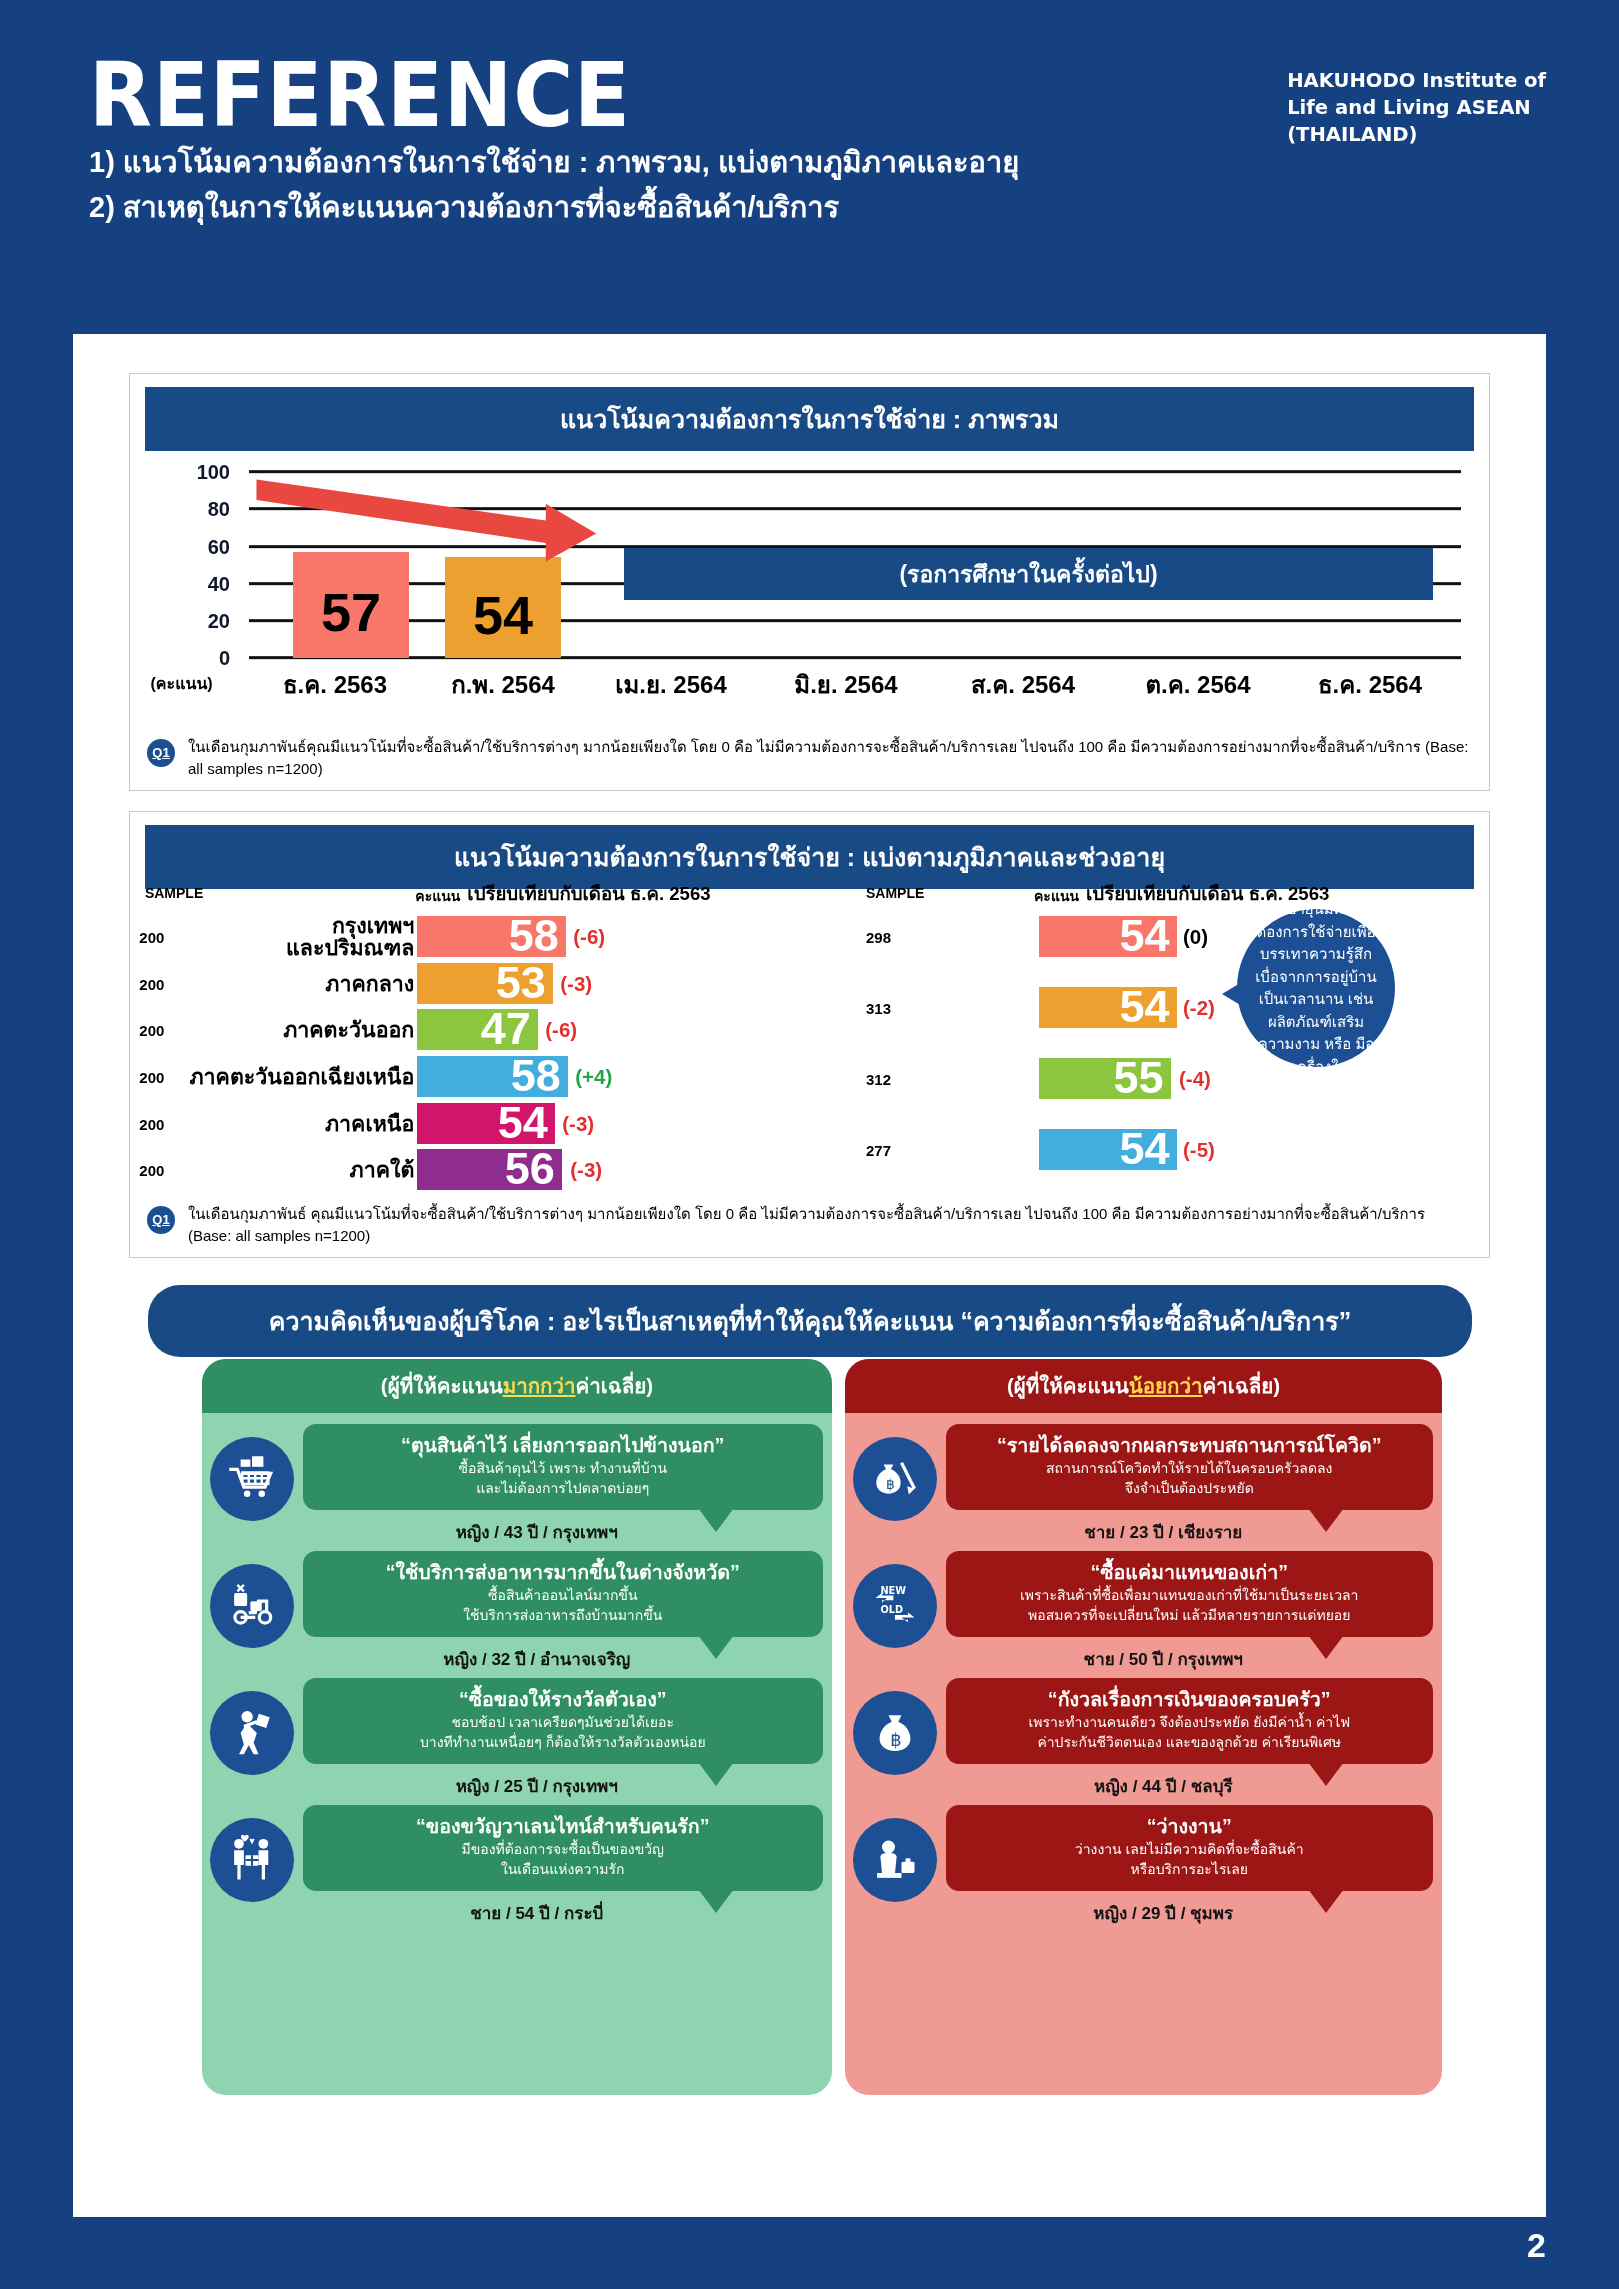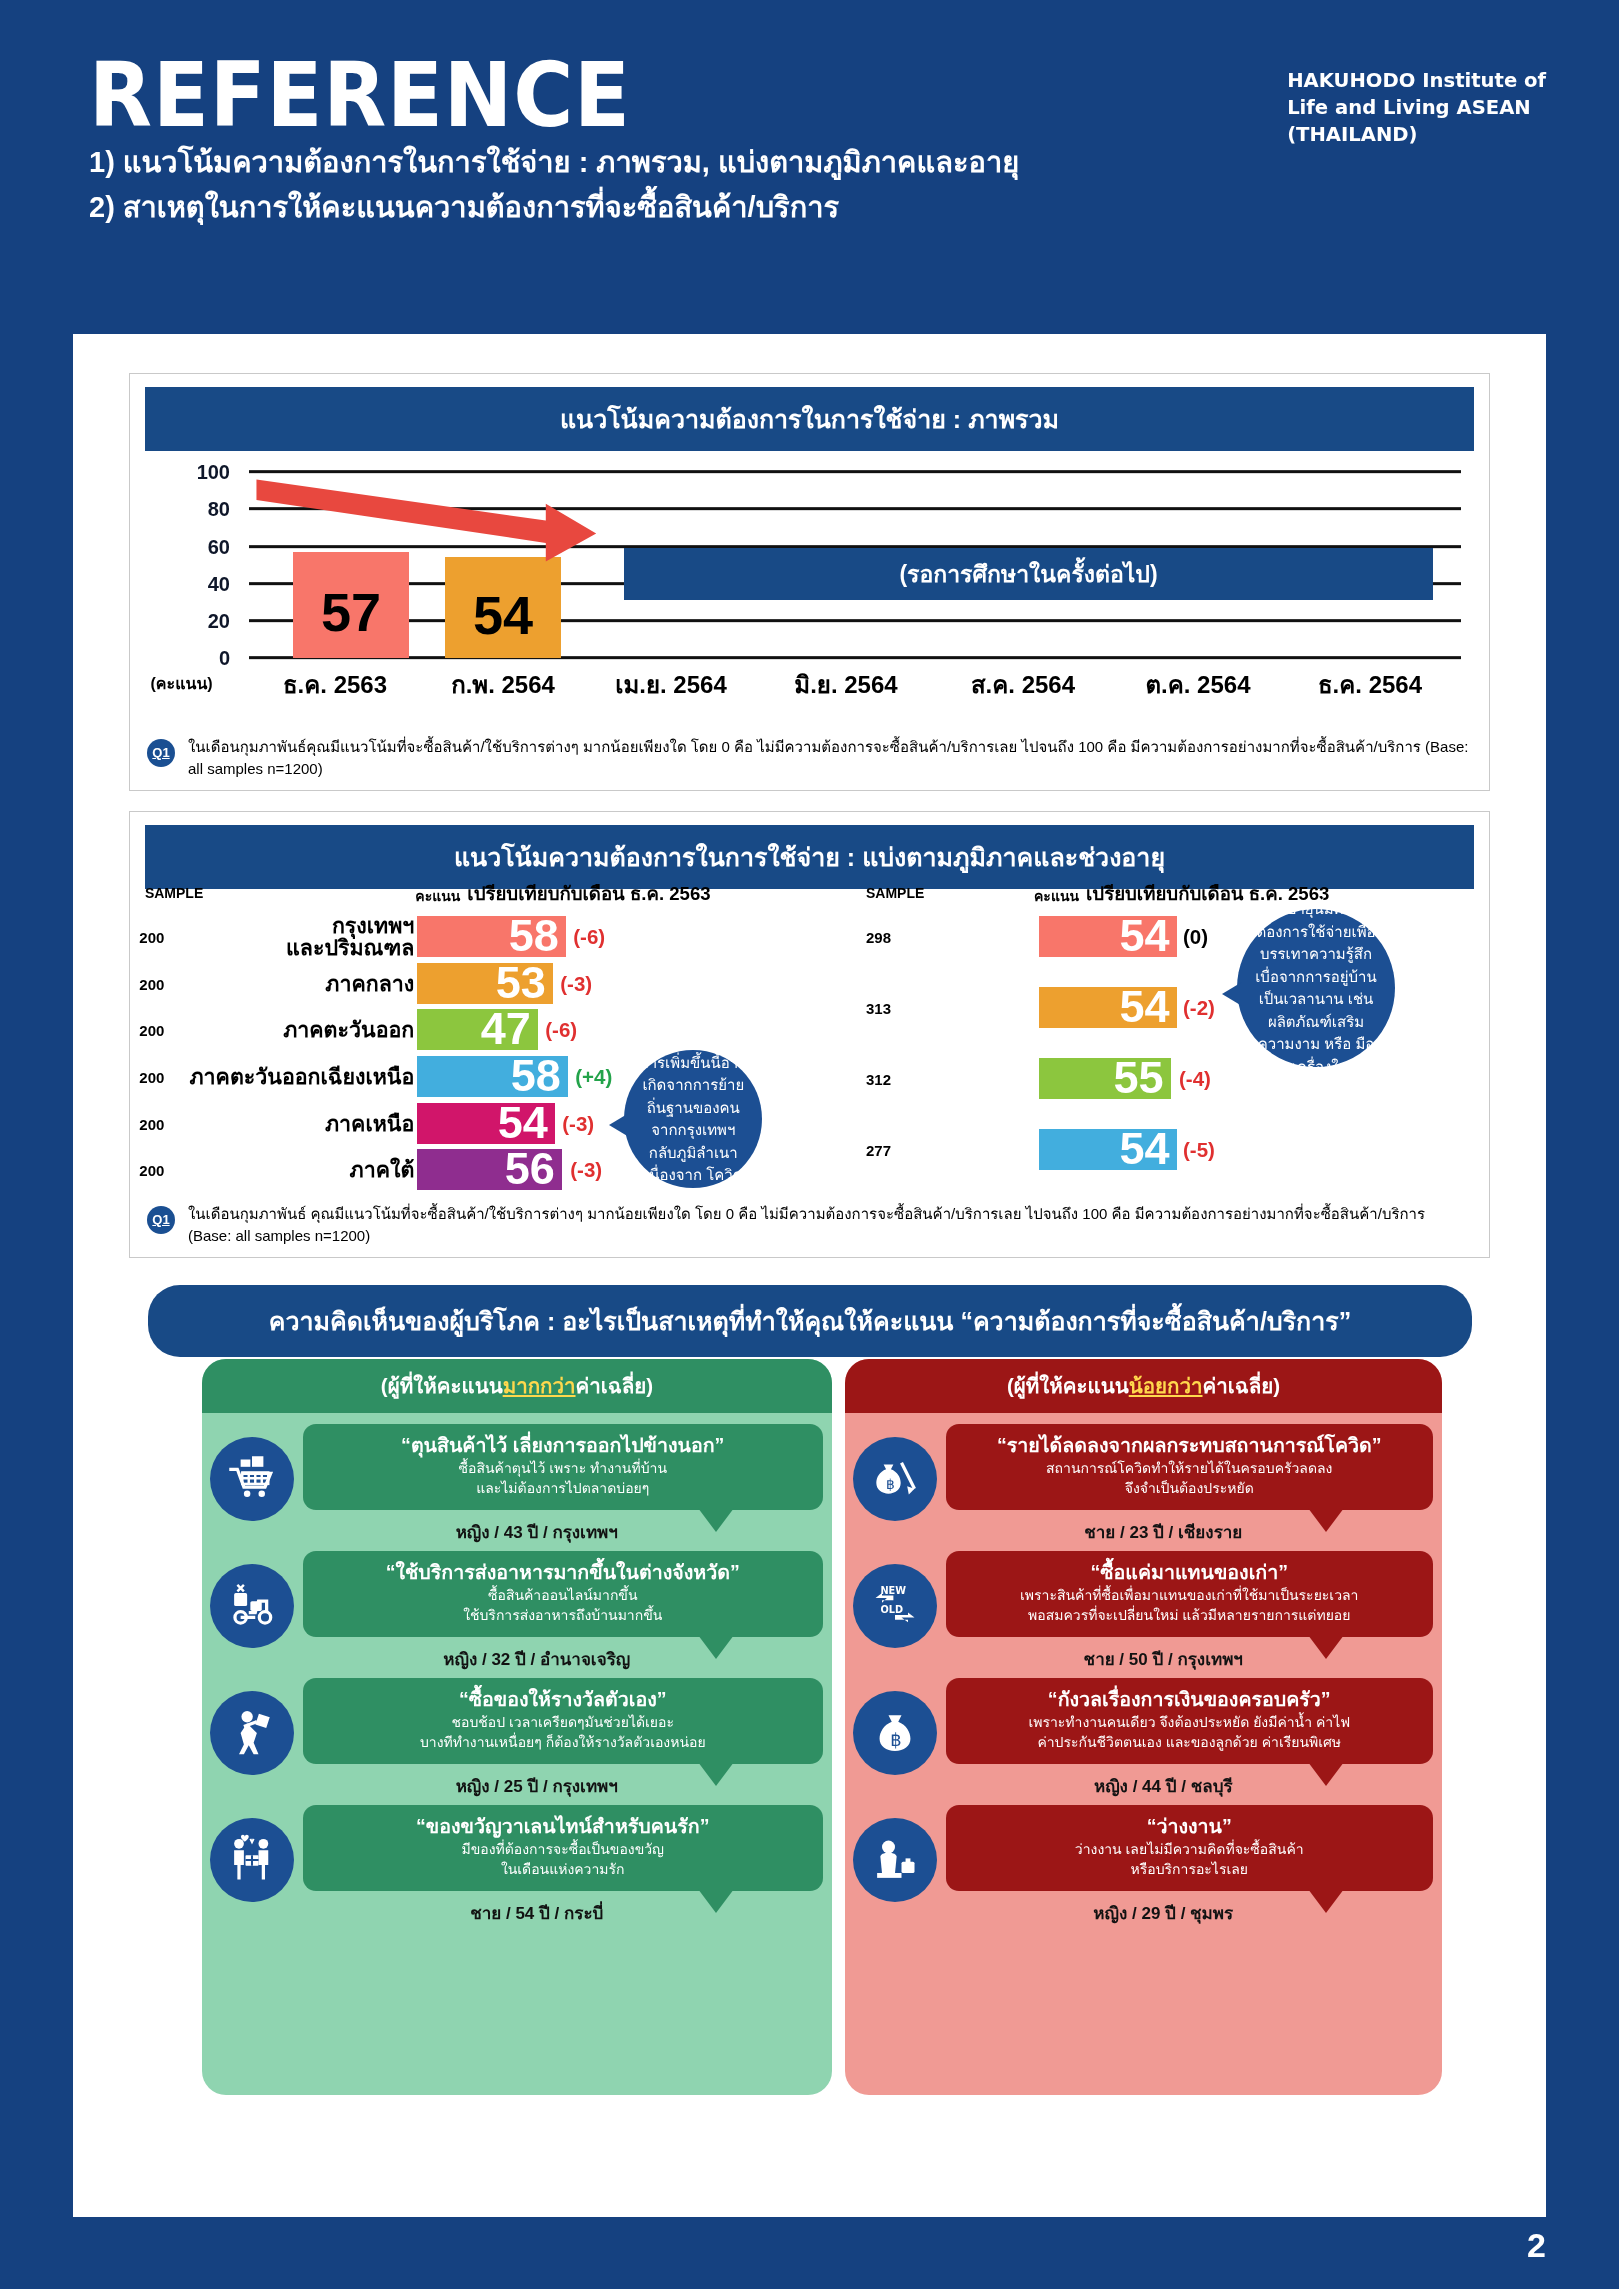--- a/index.html
+++ b/index.html
@@ -430,21 +430,20 @@
 
         <div class="hrow" style="top:257px;">
           <div class="sample">200</div>
           <div class="cat" style="right:433px;">ภาคใต้</div>
           <div class="hbar" style="left:278px;width:145px;background:#8f2d8f;">
             <span class="num">56</span>
           </div>
           <div class="delta d-neg" style="left:431px;">(-3)</div>
         </div>
 
-        <div class="bubble" style="left:485px;top:158px;width:138px;height:138px;">การเพิ่มขึ้นนี้อาจเกิดจากการย้ายถิ่นฐานของคนจากกรุงเทพฯ กลับภูมิลำเนา เนื่องจาก โควิด</div>
       </div>
 
       <div class="grp grp-right">
         <div class="col-head" style="left:0px;">SAMPLE</div>
         <div class="col-head" style="left:168px;">คะแนน</div>
         <div class="col-head big" style="left:220px;top:-13px;">เปรียบเทียบกับเดือน ธ.ค. 2563</div>
 
         <div class="hrow" style="top:24px;">
           <div class="sample">298</div>
           <div class="cat" style="right:364px;">20 – 29</div>

